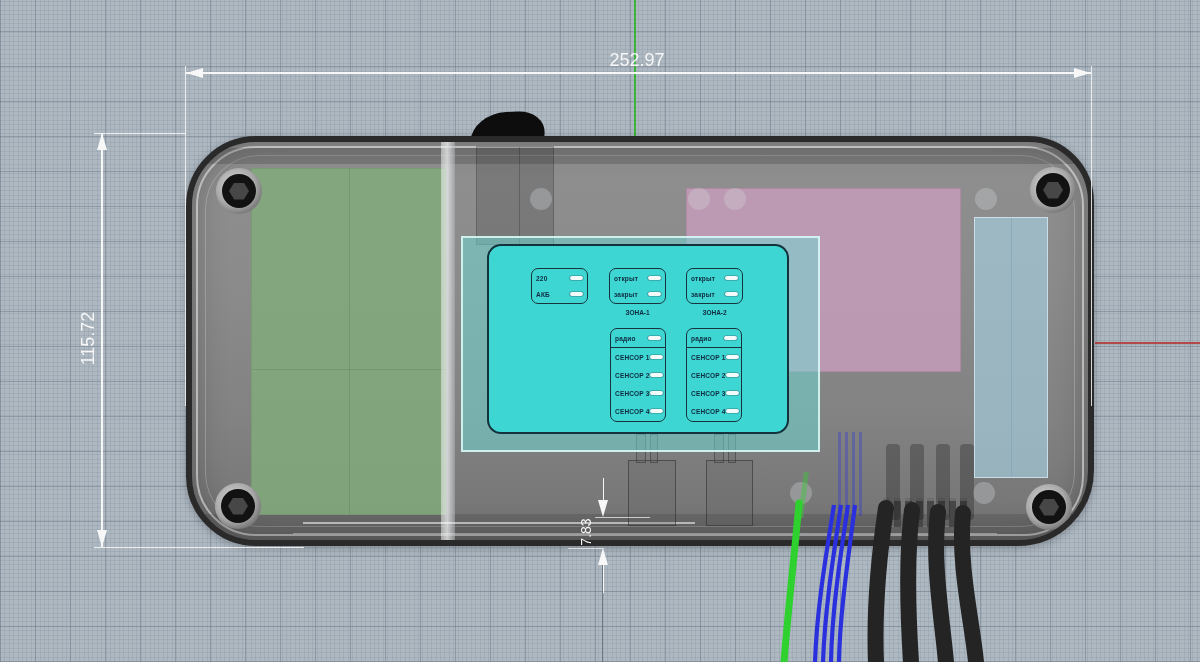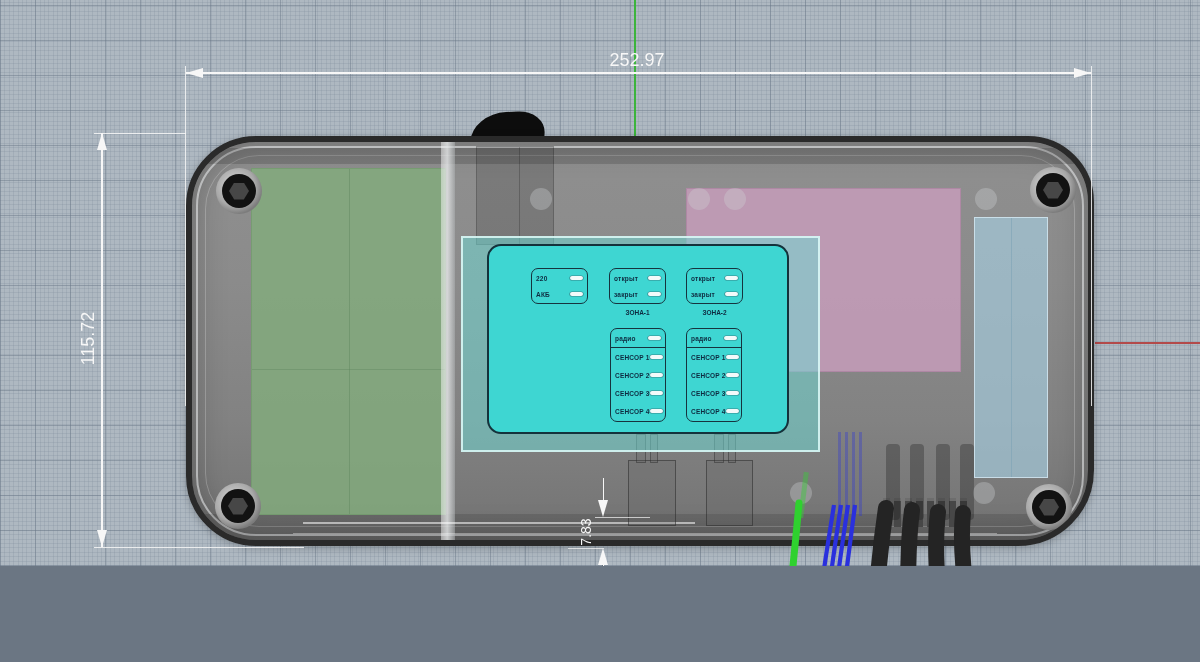--- a/index.html
+++ b/index.html
@@ -1,17 +1,17 @@
 <!DOCTYPE html>
 <html><head>
 <meta charset="utf-8">
 <style>
   html,body{margin:0;padding:0;background:#6b7683;}
   .viewport{
-    position:relative;width:1200px;height:566px;overflow:hidden;
+    position:relative;width:1200px;height:662px;overflow:hidden;
     font-family:"Liberation Sans",sans-serif;
     background-color:#aeb8c1;
     background-image:
       repeating-linear-gradient(0deg, rgba(102,116,132,.45) 0 1px, transparent 1px 35px),
       repeating-linear-gradient(90deg, rgba(102,116,132,.45) 0 1px, transparent 1px 35px),
       repeating-linear-gradient(0deg, rgba(120,134,150,.22) 0 1px, transparent 1px 4.4px),
       repeating-linear-gradient(90deg, rgba(120,134,150,.22) 0 1px, transparent 1px 4.4px);
   }
   .abs{position:absolute;}
 

